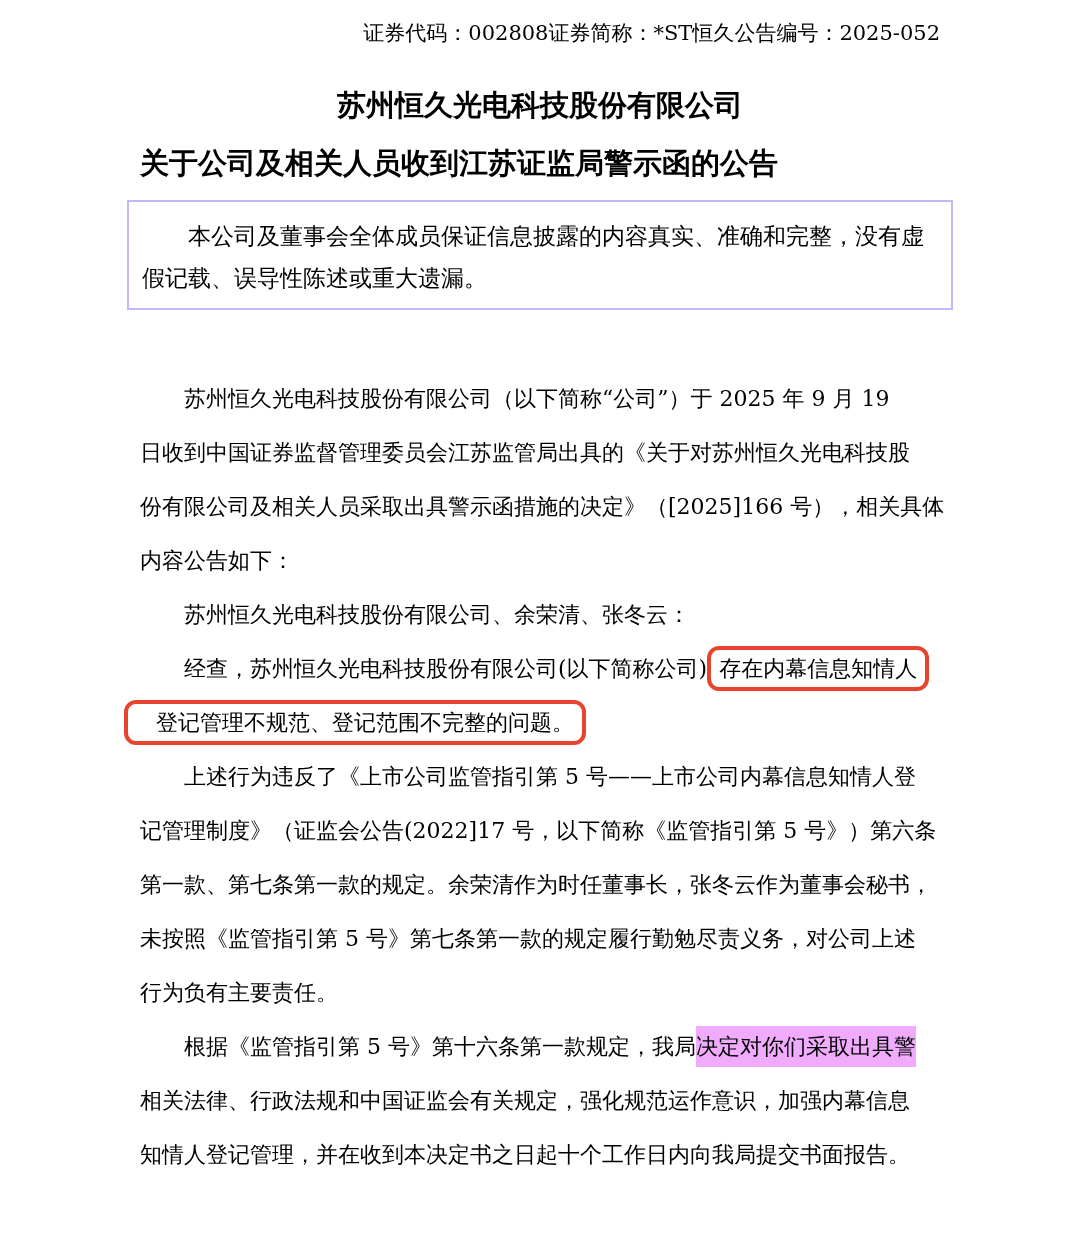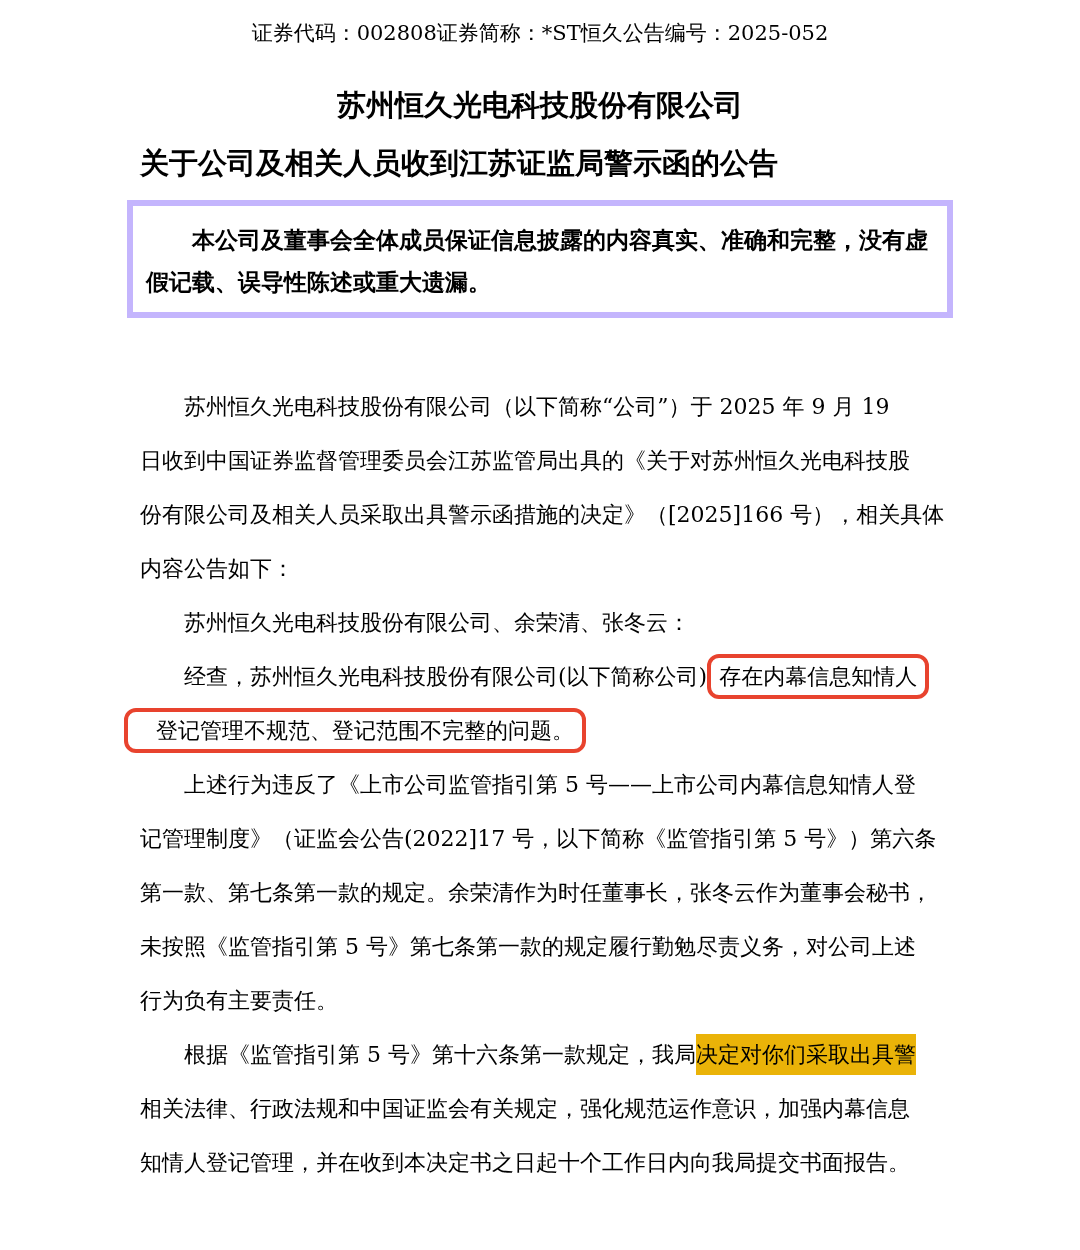--- a/index.html
+++ b/index.html
@@ -11,21 +11,21 @@
     color: #000000;
     overflow: hidden;
     font-family: "DejaVu Serif", "Liberation Serif", serif;
   }
   .content {
     margin-left: 140px;
     width: 800px;
   }
   .header {
     display: flex;
-    justify-content: center;
+    justify-content: flex-end;
     padding-top: 20px;
     font-size: 21px;
     line-height: 26px;
   }
   .doc-title {
     margin-top: 40px;
     text-align: center;
     font-family: "DejaVu Sans", "Liberation Sans", sans-serif;
     font-weight: bold;
     font-size: 29px;
@@ -37,23 +37,23 @@
     font-family: "DejaVu Sans", "Liberation Sans", sans-serif;
     font-weight: bold;
     font-size: 29px;
     line-height: 38px;
   }
   .stmt-box {
     box-sizing: border-box;
     margin-top: 18px;
     margin-left: -13px;
     width: 826px;
-    border: 6px solid #c4b5fd;
+    border: 2px solid #c4b5fd;
     padding: 13px 16px 9px 13px;
-    font-weight: bold;
+    font-weight: normal;
     font-size: 23px;
   }
   .stmt-line {
     line-height: 42px;
     white-space: nowrap;
   }
   .stmt-line.indent { text-indent: 2em; }
   .doc-body {
     margin-top: 62px;
     font-size: 22px;
@@ -65,21 +65,21 @@
   }
   .line.indent { padding-left: 44px; }
   .seg-plain { }
   .seg-redbox {
     border: 4px solid #e8432e;
     border-radius: 12px;
     padding: 6px 8px;
   }
   .line > .seg-redbox:first-child { margin-left: -16px; padding-left: 28px; }
   .seg-highlight {
-    background: #eab308;
+    background: #f0abfc;
     padding: 8px 0;
   }
 </style>
 </head>
 <body>
 
 <div class="page">
   <div class="content">
 
     <div class="header">

